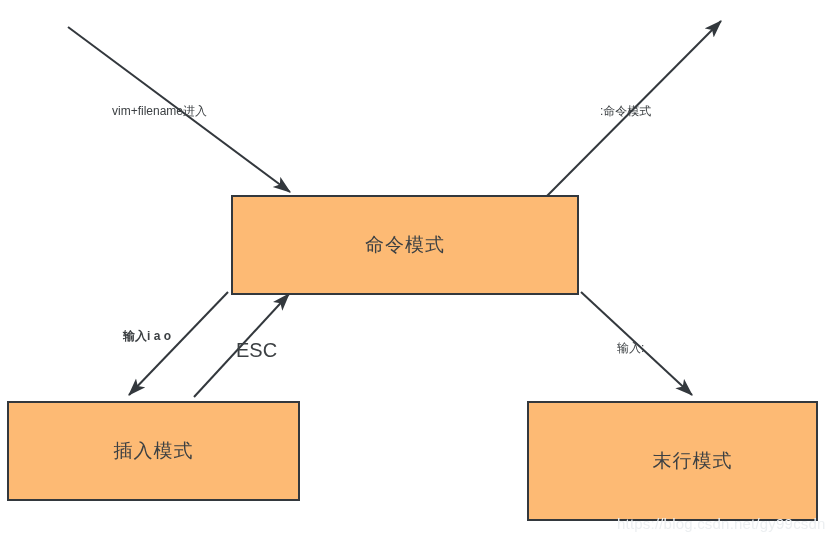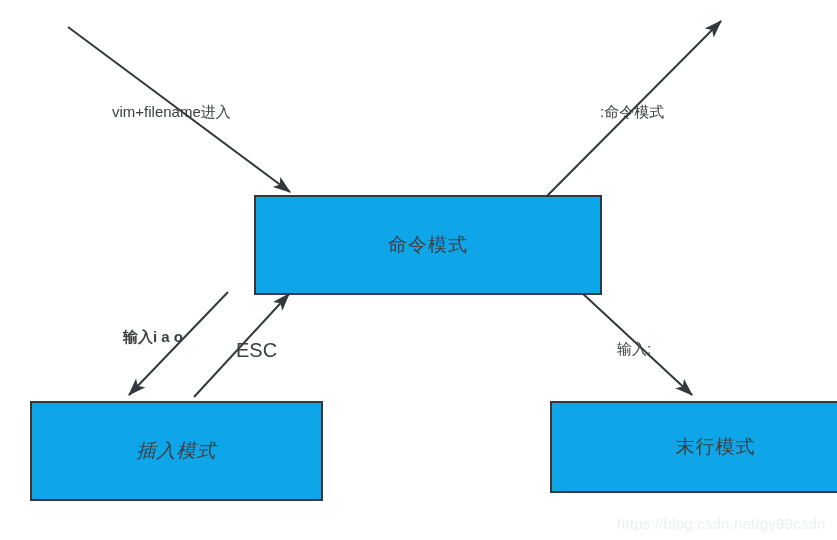--- a/index.html
+++ b/index.html
@@ -21,55 +21,54 @@
     position: absolute;
     left: 0;
     top: 0;
     width: 837px;
     height: 540px;
   }
   .node-box {
     position: absolute;
     box-sizing: border-box;
     border: 2px solid #33383d;
-    background: #0ea5e9;
+    background: #fdba74;
     display: flex;
     align-items: center;
     justify-content: center;
-    margin-left: 23px;
   }
   .node-label {
     font-size: 19px;
     color: #3c4043;
     letter-spacing: 1px;
     font-family: "Liberation Sans", "DejaVu Sans", sans-serif;
     white-space: nowrap;
   }
   .edge-label {
     position: absolute;
-    font-size: 15px;
+    font-size: 12px;
     color: #3c4043;
     background: transparent;
     white-space: nowrap;
     font-family: "Liberation Sans", "DejaVu Sans", sans-serif;
   }
   .edge-label.small {
     font-size: 20px;
   }
   .watermark {
     position: absolute;
     font-size: 15px;
     color: #eceff1;
     white-space: nowrap;
     letter-spacing: 0.2px;
     font-family: "Liberation Sans", "DejaVu Sans", sans-serif;
   }
   #box-command { left: 231px; top: 195px; width: 348px; height: 100px; }
-  #box-insert  { left: 7px;   top: 401px; width: 293px; height: 100px; font-style: italic; }
-  #box-lastline{ left: 527px; top: 401px; width: 291px; height: 92px; padding-left: 40px; }
+  #box-insert  { left: 7px;   top: 401px; width: 293px; height: 100px; }
+  #box-lastline{ left: 527px; top: 401px; width: 291px; height: 120px; padding-left: 40px; }
   #label-enter    { left: 112px; top: 103px; }
   #label-quit     { left: 600px; top: 103px; }
   #label-iao      { left: 123px; top: 328px; font-weight: bold; }
   #label-esc      { left: 236px; top: 339px; }
   #label-colon    { left: 617px; top: 340px; }
   #watermark-text { left: 617px; top: 515px; }
 </style>
 </head>
 <body>
 

